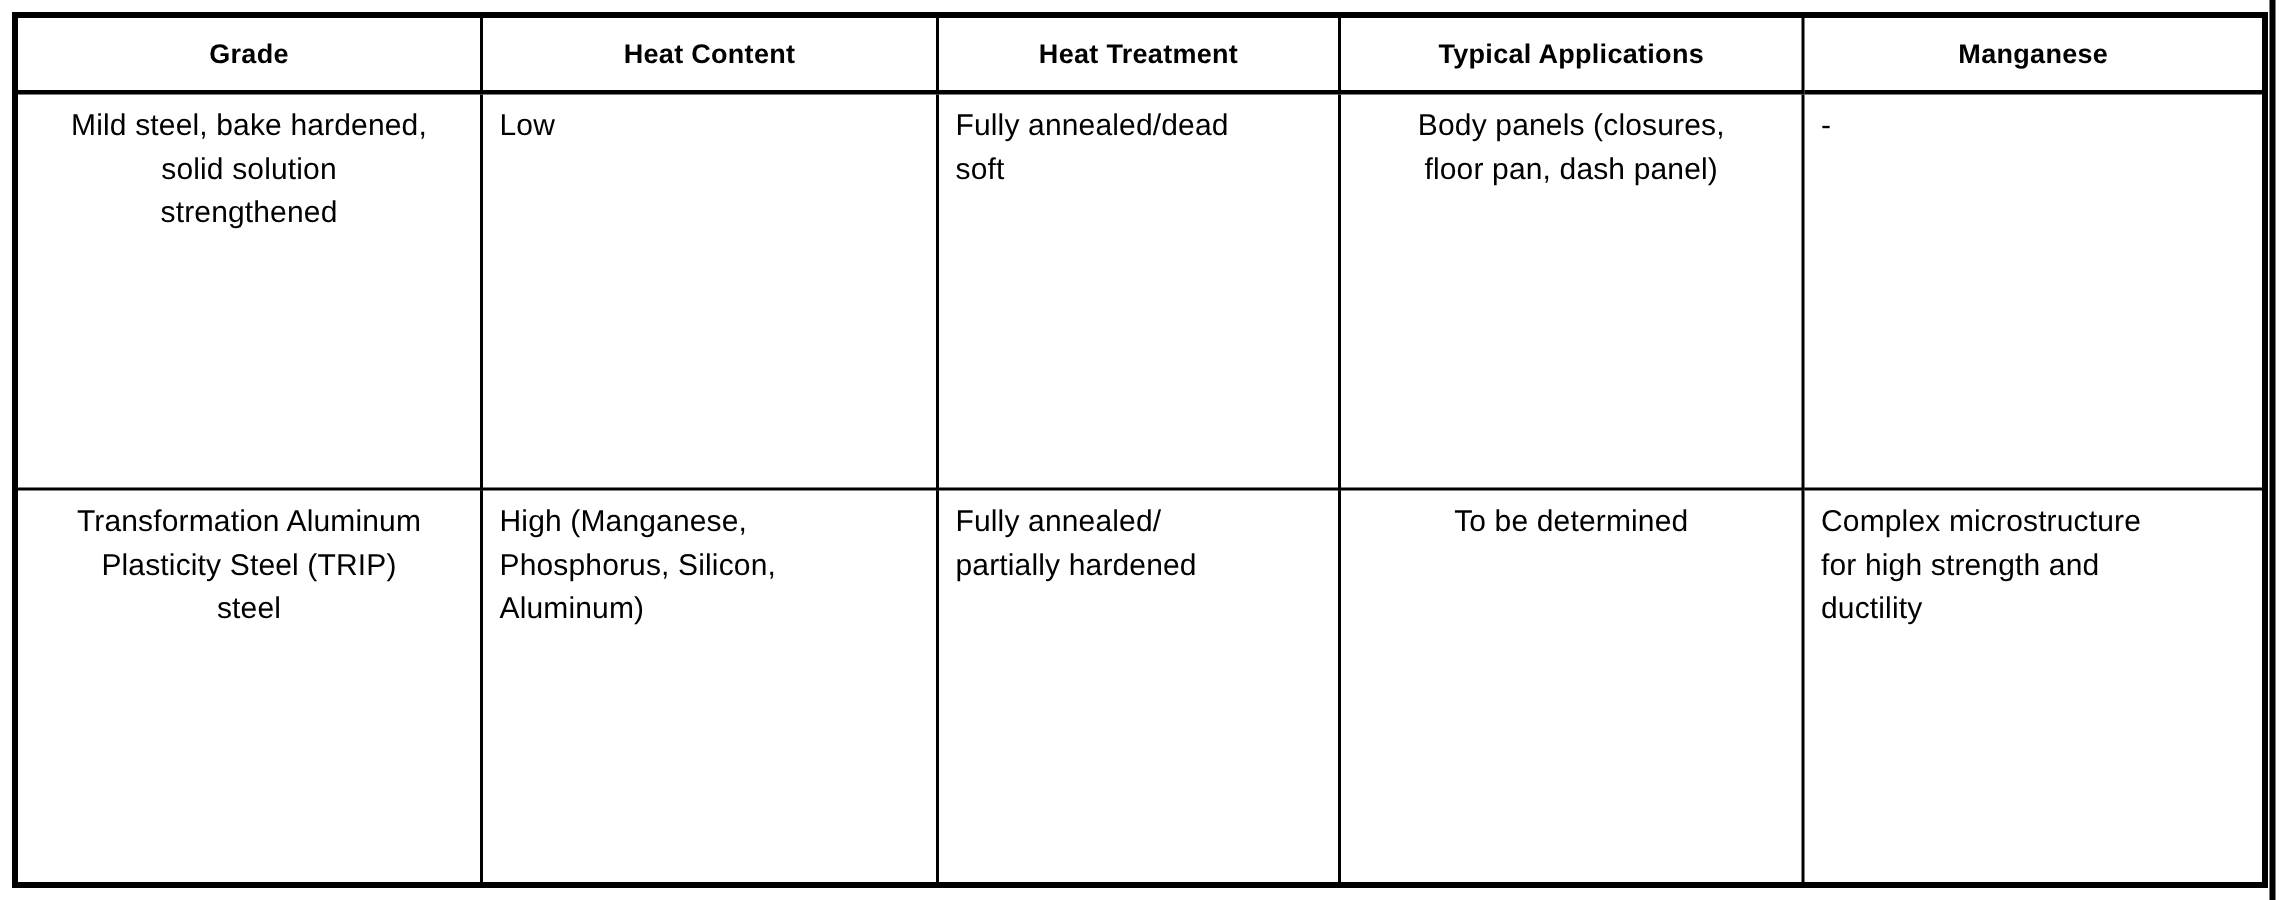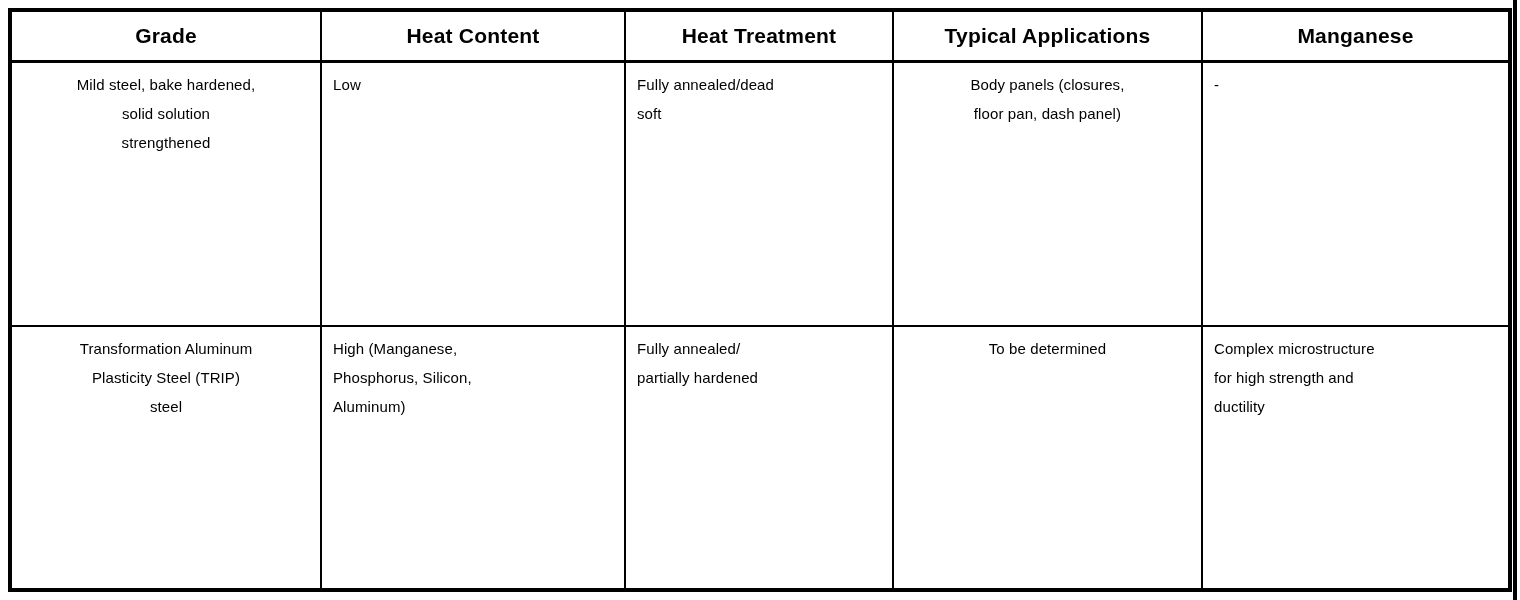--- a/index.html
+++ b/index.html
@@ -36,34 +36,34 @@
     border: 4px solid #000000;
   }
   table.grades th,
   table.grades td {
     border: 2px solid #000000;
     overflow: hidden;
   }
   table.grades thead th {
     border-bottom: 3px solid #000000;
     height: 44px;
-    font-size: 21px;
+    font-size: 18px;
     font-weight: bold;
     text-align: center;
     vertical-align: middle;
     padding: 2px 8px;
     letter-spacing: 0.2px;
   }
   table.grades tbody tr {
     height: 108px;
   }
   table.grades tbody td {
     vertical-align: top;
     padding: 7px 11px 6px 11px;
-    font-size: 15px;
+    font-size: 20px;
     line-height: 29px;
     white-space: pre-line;
     text-align: left;
     letter-spacing: 0.1px;
   }
   table.grades tbody td.a-center {
     text-align: center;
   }
 </style>
 </head>

